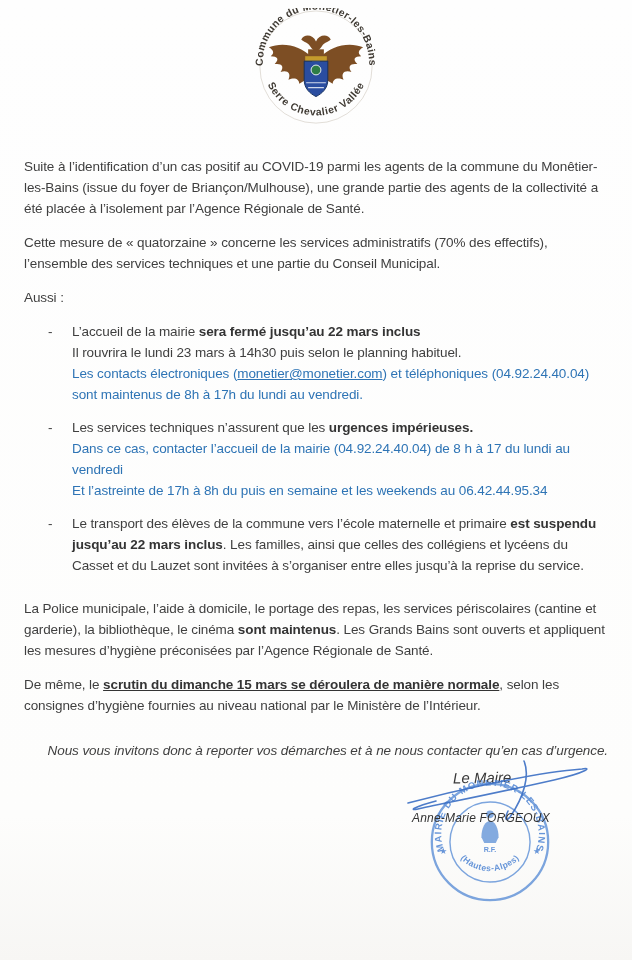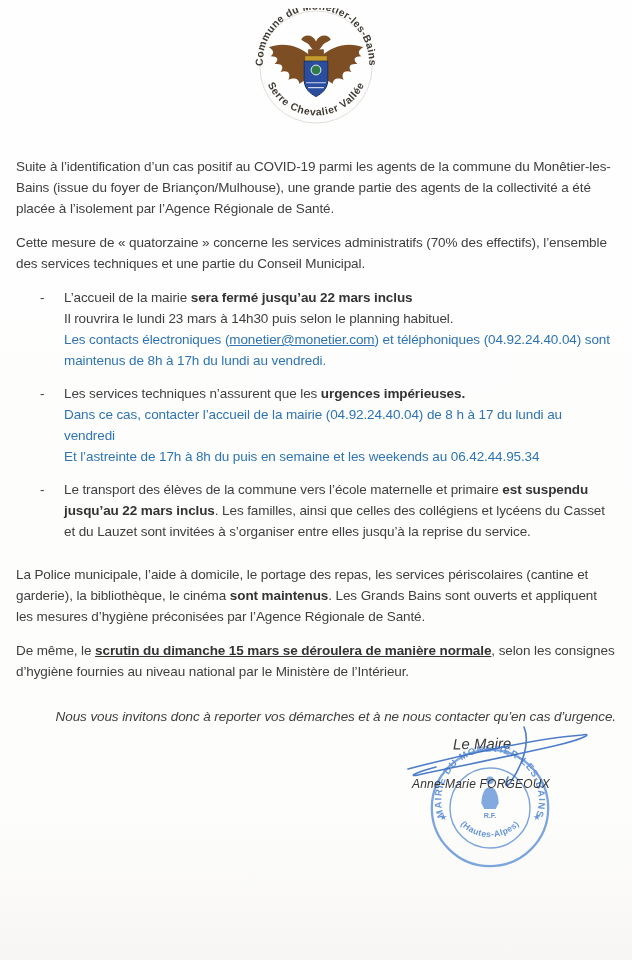--- a/index.html
+++ b/index.html
@@ -12,21 +12,21 @@
   .page{
     position:relative;width:632px;height:960px;overflow:hidden;
     background:linear-gradient(180deg,#fefefe 0%,#fdfdfc 85%,#f7f6f4 100%);
   }
   .logo-wrap{width:216px;margin:8px auto 0;text-align:center;}
   .title{
     margin:6px 0 0;text-align:center;
     font-size:30px;font-weight:400;color:#3a3a3a;letter-spacing:.5px;
     text-decoration:underline;text-underline-offset:5px;text-decoration-thickness:2px;
   }
-  .content{padding:0 16px;font-size:13.5px;line-height:21px;letter-spacing:-.1px;}
+  .content{padding:0 24px;font-size:13.5px;line-height:21px;letter-spacing:-.1px;}
   .para{margin:13px 0 0;}
   .para.first{margin-top:22px;}
   .para.gap{margin-top:22px;}
   .para.big-gap{margin-top:24px;text-align:right;}
   .b{font-weight:bold;color:#343434;}
   .i{font-style:italic;}
   .u{text-decoration:underline;}
   .blue{color:#2e74b5;}
   .bullets{margin-top:13px;}
   .bullet{display:flex;margin:0 0 12px;}
@@ -71,20 +71,21 @@
       <path d="M96,54 h24 v19 c0,9 -6,14 -12,17 c-6,-3 -12,-8 -12,-17 z" fill="#2a4da0" stroke="#16315f" stroke-width="1"></path>
       <circle cx="108" cy="63" r="5" fill="#2e7d46" stroke="#e8edf5" stroke-width="1"></circle>
       <path d="M98,76 h20 M100,81 h16" stroke="#cfd8ea" stroke-width="1.2" fill="none"></path>
     </svg>
   </div>
 
 
   <div class="content">
     <p class="para first"><span>Suite à l’identification d’un cas positif au COVID-19 parmi les agents de la commune du Monêtier-les-Bains (issue du foyer de Briançon/Mulhouse), une grande partie des agents de la collectivité a été placée à l’isolement par l’Agence Régionale de Santé.</span></p>
     <p class="para"><span>Cette mesure de « quatorzaine » concerne les services administratifs (70% des effectifs), l’ensemble des services techniques et une partie du Conseil Municipal.</span></p>
+    <p class="para"><span>Aussi :</span></p>
 
     <div class="bullets">
       <div class="bullet">
         <span class="dash">-</span>
         <div class="btext"><span>L’accueil de la mairie </span><span class="b">sera fermé jusqu’au 22 mars inclus</span><br><span>Il rouvrira le lundi 23 mars à 14h30 puis selon le planning habituel.</span><br><span class="blue">Les contacts électroniques (</span><span class="u blue">monetier@monetier.com</span><span class="blue">) et téléphoniques (04.92.24.40.04) sont maintenus de 8h à 17h du lundi au vendredi.</span></div>
       </div>
       <div class="bullet">
         <span class="dash">-</span>
         <div class="btext"><span>Les services techniques n’assurent que les </span><span class="b">urgences impérieuses.</span><br><span class="blue">Dans ce cas, contacter l’accueil de la mairie (04.92.24.40.04) de 8 h à 17 du lundi au vendredi</span><br><span class="blue">Et l’astreinte de 17h à 8h du puis en semaine et les weekends au 06.42.44.95.34</span></div>
       </div>

